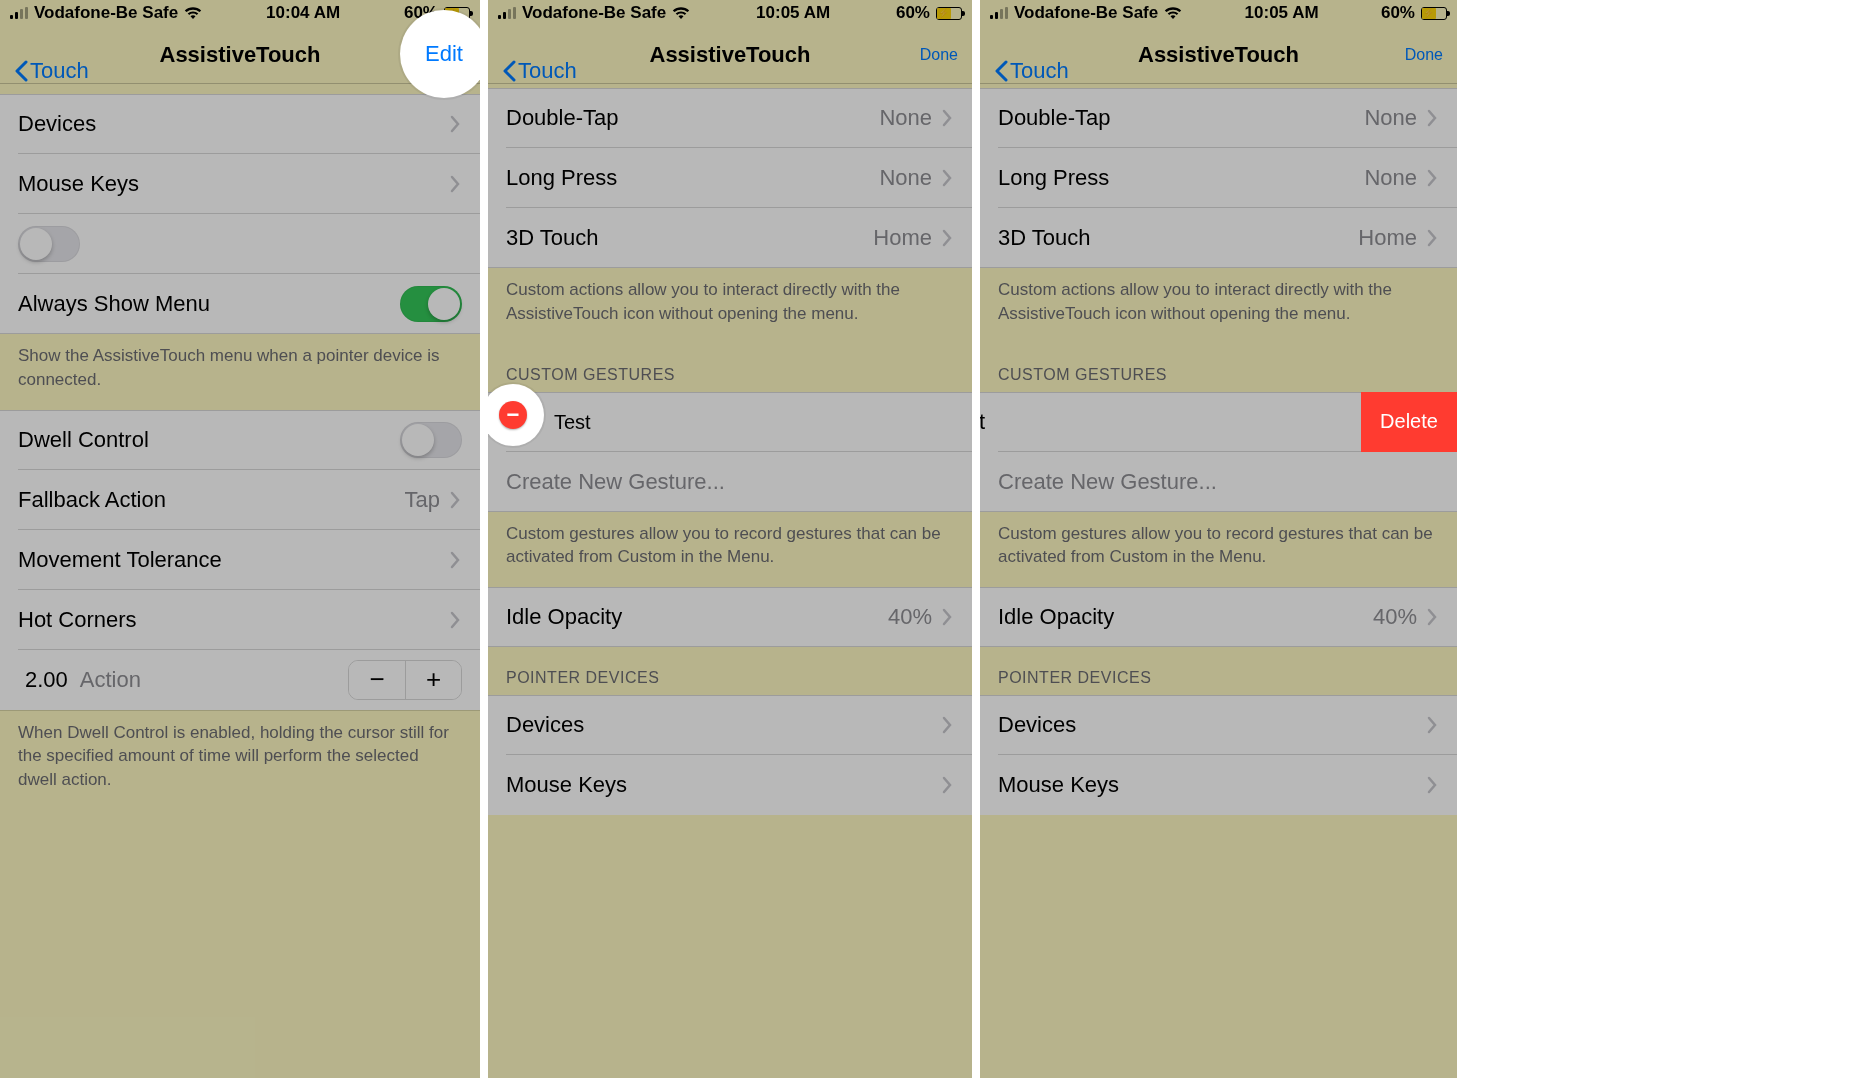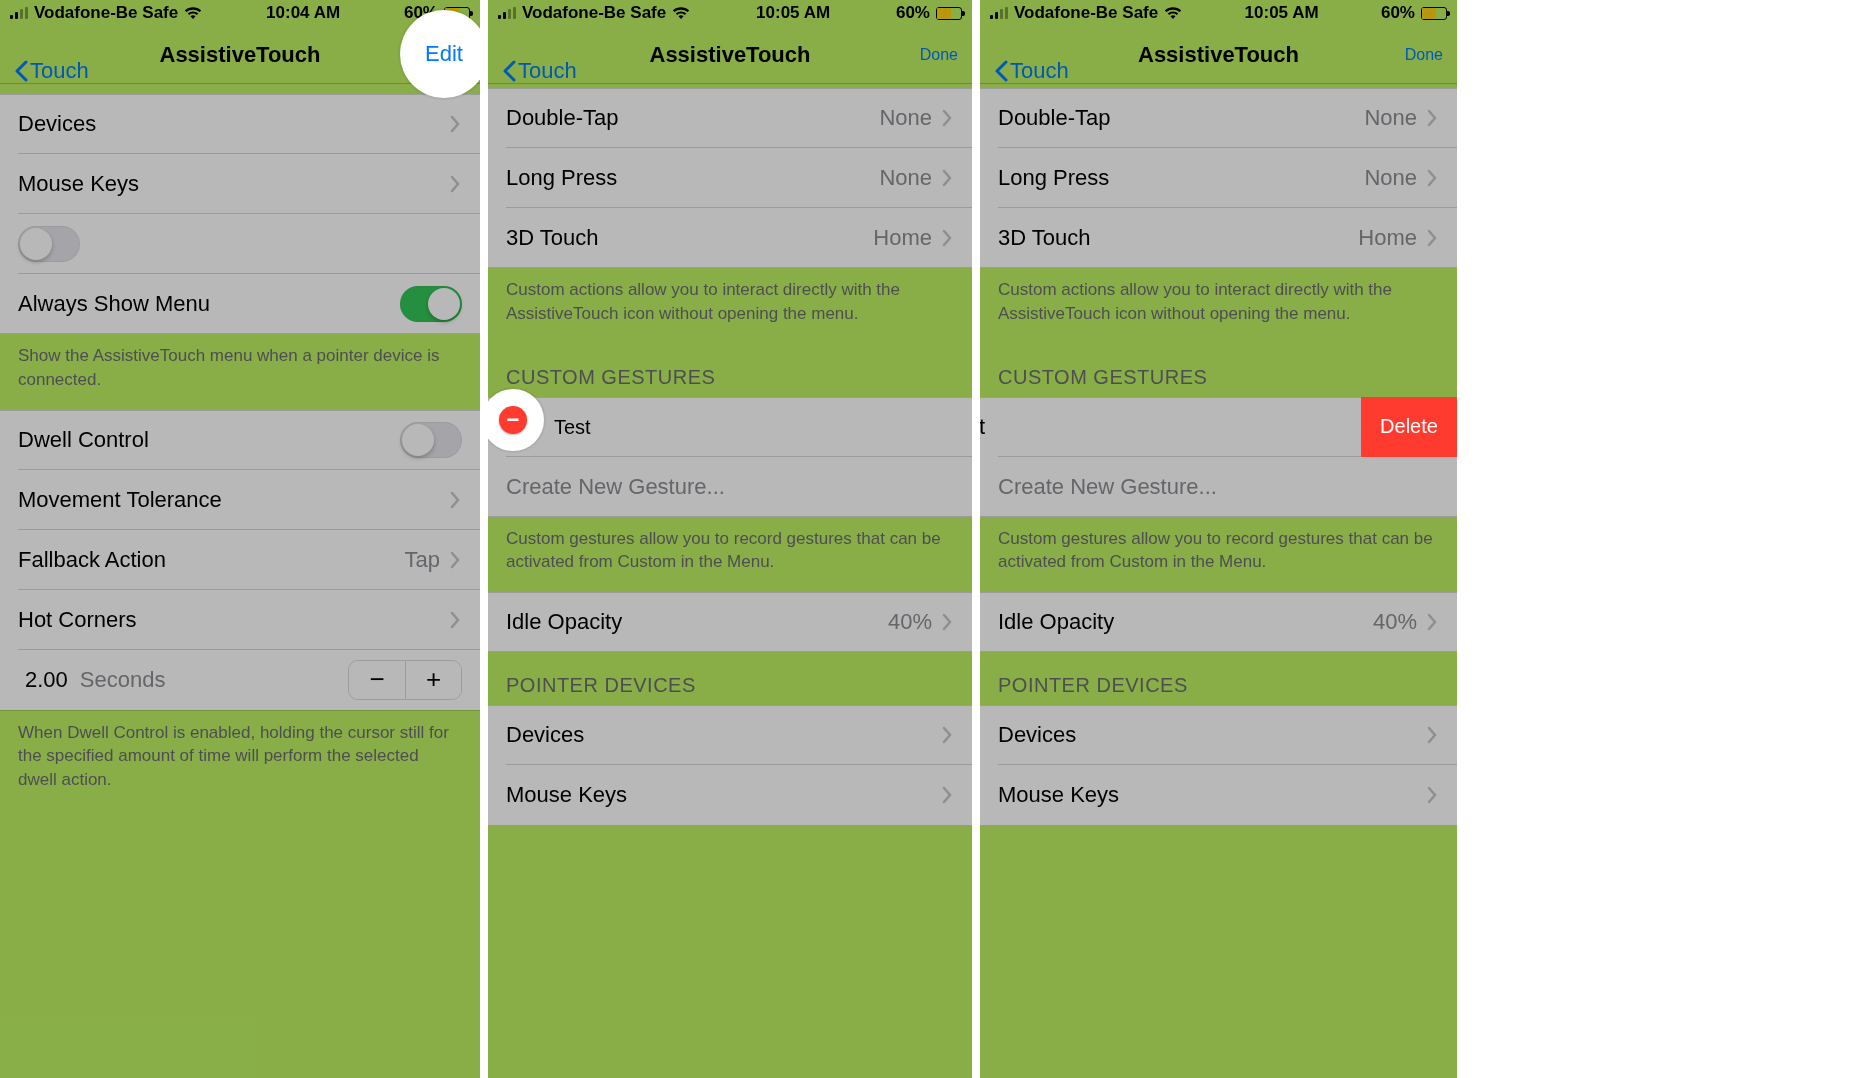--- a/index.html
+++ b/index.html
@@ -1,18 +1,18 @@
 <!DOCTYPE html>
 <html><head>
 <meta charset="utf-8">
 <style>
   * { margin: 0; padding: 0; box-sizing: border-box; }
   html, body { width: 1850px; height: 1078px; overflow: hidden; font-family: -apple-system, "Helvetica Neue", Arial, sans-serif; background:#fff; }
   .stage { display:flex; width:1850px; height:1078px; }
-  .phone { position:relative; height:100%; background:#bef264; overflow:hidden; }
+  .phone { position:relative; height:100%; background:#fef9c3; overflow:hidden; }
   .phone + .phone { border-left:8px solid #fff; }
   .p1 { width: 480px; }
   .p2 { width: 492px; }
   .p3 { width: 485px; }
   .dim { position:absolute; inset:0; background:rgba(0,0,0,0.28); pointer-events:none; z-index:20; }
 
   
   .status { display:flex; align-items:center; justify-content:space-between; height:26px; padding:0 10px; font-size:17px; font-weight:600; color:#000; }
   .status .left, .status .right { display:flex; align-items:center; gap:6px; }
   .sig { display:flex; align-items:flex-end; gap:2px; height:12px; }
@@ -38,21 +38,21 @@
   
   .content { position:absolute; top:84px; left:0; right:0; bottom:0; }
   .row { position:relative; display:flex; align-items:center; justify-content:space-between; height:60px; padding:0 18px; background:#fff; font-size:22px; color:#000; }
   .row .label { flex:1; }
   .row .val { color:#8e8e93; font-size:22px; margin-right:10px; }
   .chev { width:12px; height:20px; display:flex; align-items:center; }
   .sep { height:1px; background:rgba(0,0,0,0.15); }
   .row .sep { position:absolute; bottom:0; left:18px; right:0; }
   .row.first .sep-top { position:absolute; top:0; left:0;right:0;height:1px;background:rgba(0,0,0,0.15);}
   .row.last .sep { left:0; }
-  .header { font-size:20px; color:#6d6d72; padding:22px 18px 8px; text-transform:uppercase; letter-spacing:0.5px; }
+  .header { font-size:16px; color:#6d6d72; padding:22px 18px 8px; text-transform:uppercase; letter-spacing:0.5px; }
   .footer { font-size:17px; color:#6d6d72; padding:10px 18px 18px; line-height:1.4; }
 
   
   .toggle { width:62px; height:36px; border-radius:18px; background:#e5e5ea; position:relative; box-shadow:inset 0 0 0 1px rgba(0,0,0,0.05); }
   .toggle .knob { position:absolute; top:2px; left:2px; width:32px; height:32px; background:#fff; border-radius:50%; box-shadow:0 2px 4px rgba(0,0,0,0.25);}
   .toggle.on { background:#34c759; }
   .toggle.on .knob { left:auto; right:2px; }
 
   
   .stepper { display:flex; border:1px solid rgba(0,0,0,0.15); border-radius:10px; overflow:hidden; height:40px; }
@@ -163,50 +163,50 @@
 
     <div class="row first">
       <span class="label">Dwell Control</span>
       <span class="toggle">
             <span class="knob"></span>
           </span>
       <div class="sep-top"></div>
           <div class="sep"></div>
     </div>
     <div class="row">
-      <span class="label">Movement Tolerance</span>
-      <span class="chev">
-            <svg width="10" height="18" viewBox="0 0 10 18">
-              <path d="M2 2 L8 9 L2 16" stroke="#c7c7cc" stroke-width="2.5" fill="none" stroke-linecap="round"></path>
-            </svg>
-          </span>
-      <div class="sep"></div>
-    </div>
-    <div class="row">
       <span class="label">Fallback Action</span>
       <span class="val">Tap</span>
       <span class="chev">
             <svg width="10" height="18" viewBox="0 0 10 18">
               <path d="M2 2 L8 9 L2 16" stroke="#c7c7cc" stroke-width="2.5" fill="none" stroke-linecap="round"></path>
             </svg>
           </span>
       <div class="sep"></div>
     </div>
     <div class="row">
+      <span class="label">Movement Tolerance</span>
+      <span class="chev">
+            <svg width="10" height="18" viewBox="0 0 10 18">
+              <path d="M2 2 L8 9 L2 16" stroke="#c7c7cc" stroke-width="2.5" fill="none" stroke-linecap="round"></path>
+            </svg>
+          </span>
+      <div class="sep"></div>
+    </div>
+    <div class="row">
       <span class="label">Hot Corners</span>
       <span class="chev">
             <svg width="10" height="18" viewBox="0 0 10 18">
               <path d="M2 2 L8 9 L2 16" stroke="#c7c7cc" stroke-width="2.5" fill="none" stroke-linecap="round"></path>
             </svg>
           </span>
       <div class="sep"></div>
     </div>
     <div class="time-row fill-white">
       <span>2.00</span>
-      <span class="secs">Seconds</span>
+      <span class="secs">Action</span>
       <span class="stepper">
         <button>−</button>
         <button>+</button>
       </span>
     </div>
     <div class="sep" style="margin:0"></div>
     <div class="footer">When Dwell Control is enabled, holding the cursor still for the specified amount of time will perform the selected dwell action.</div>
   </div>
 </div>
 

